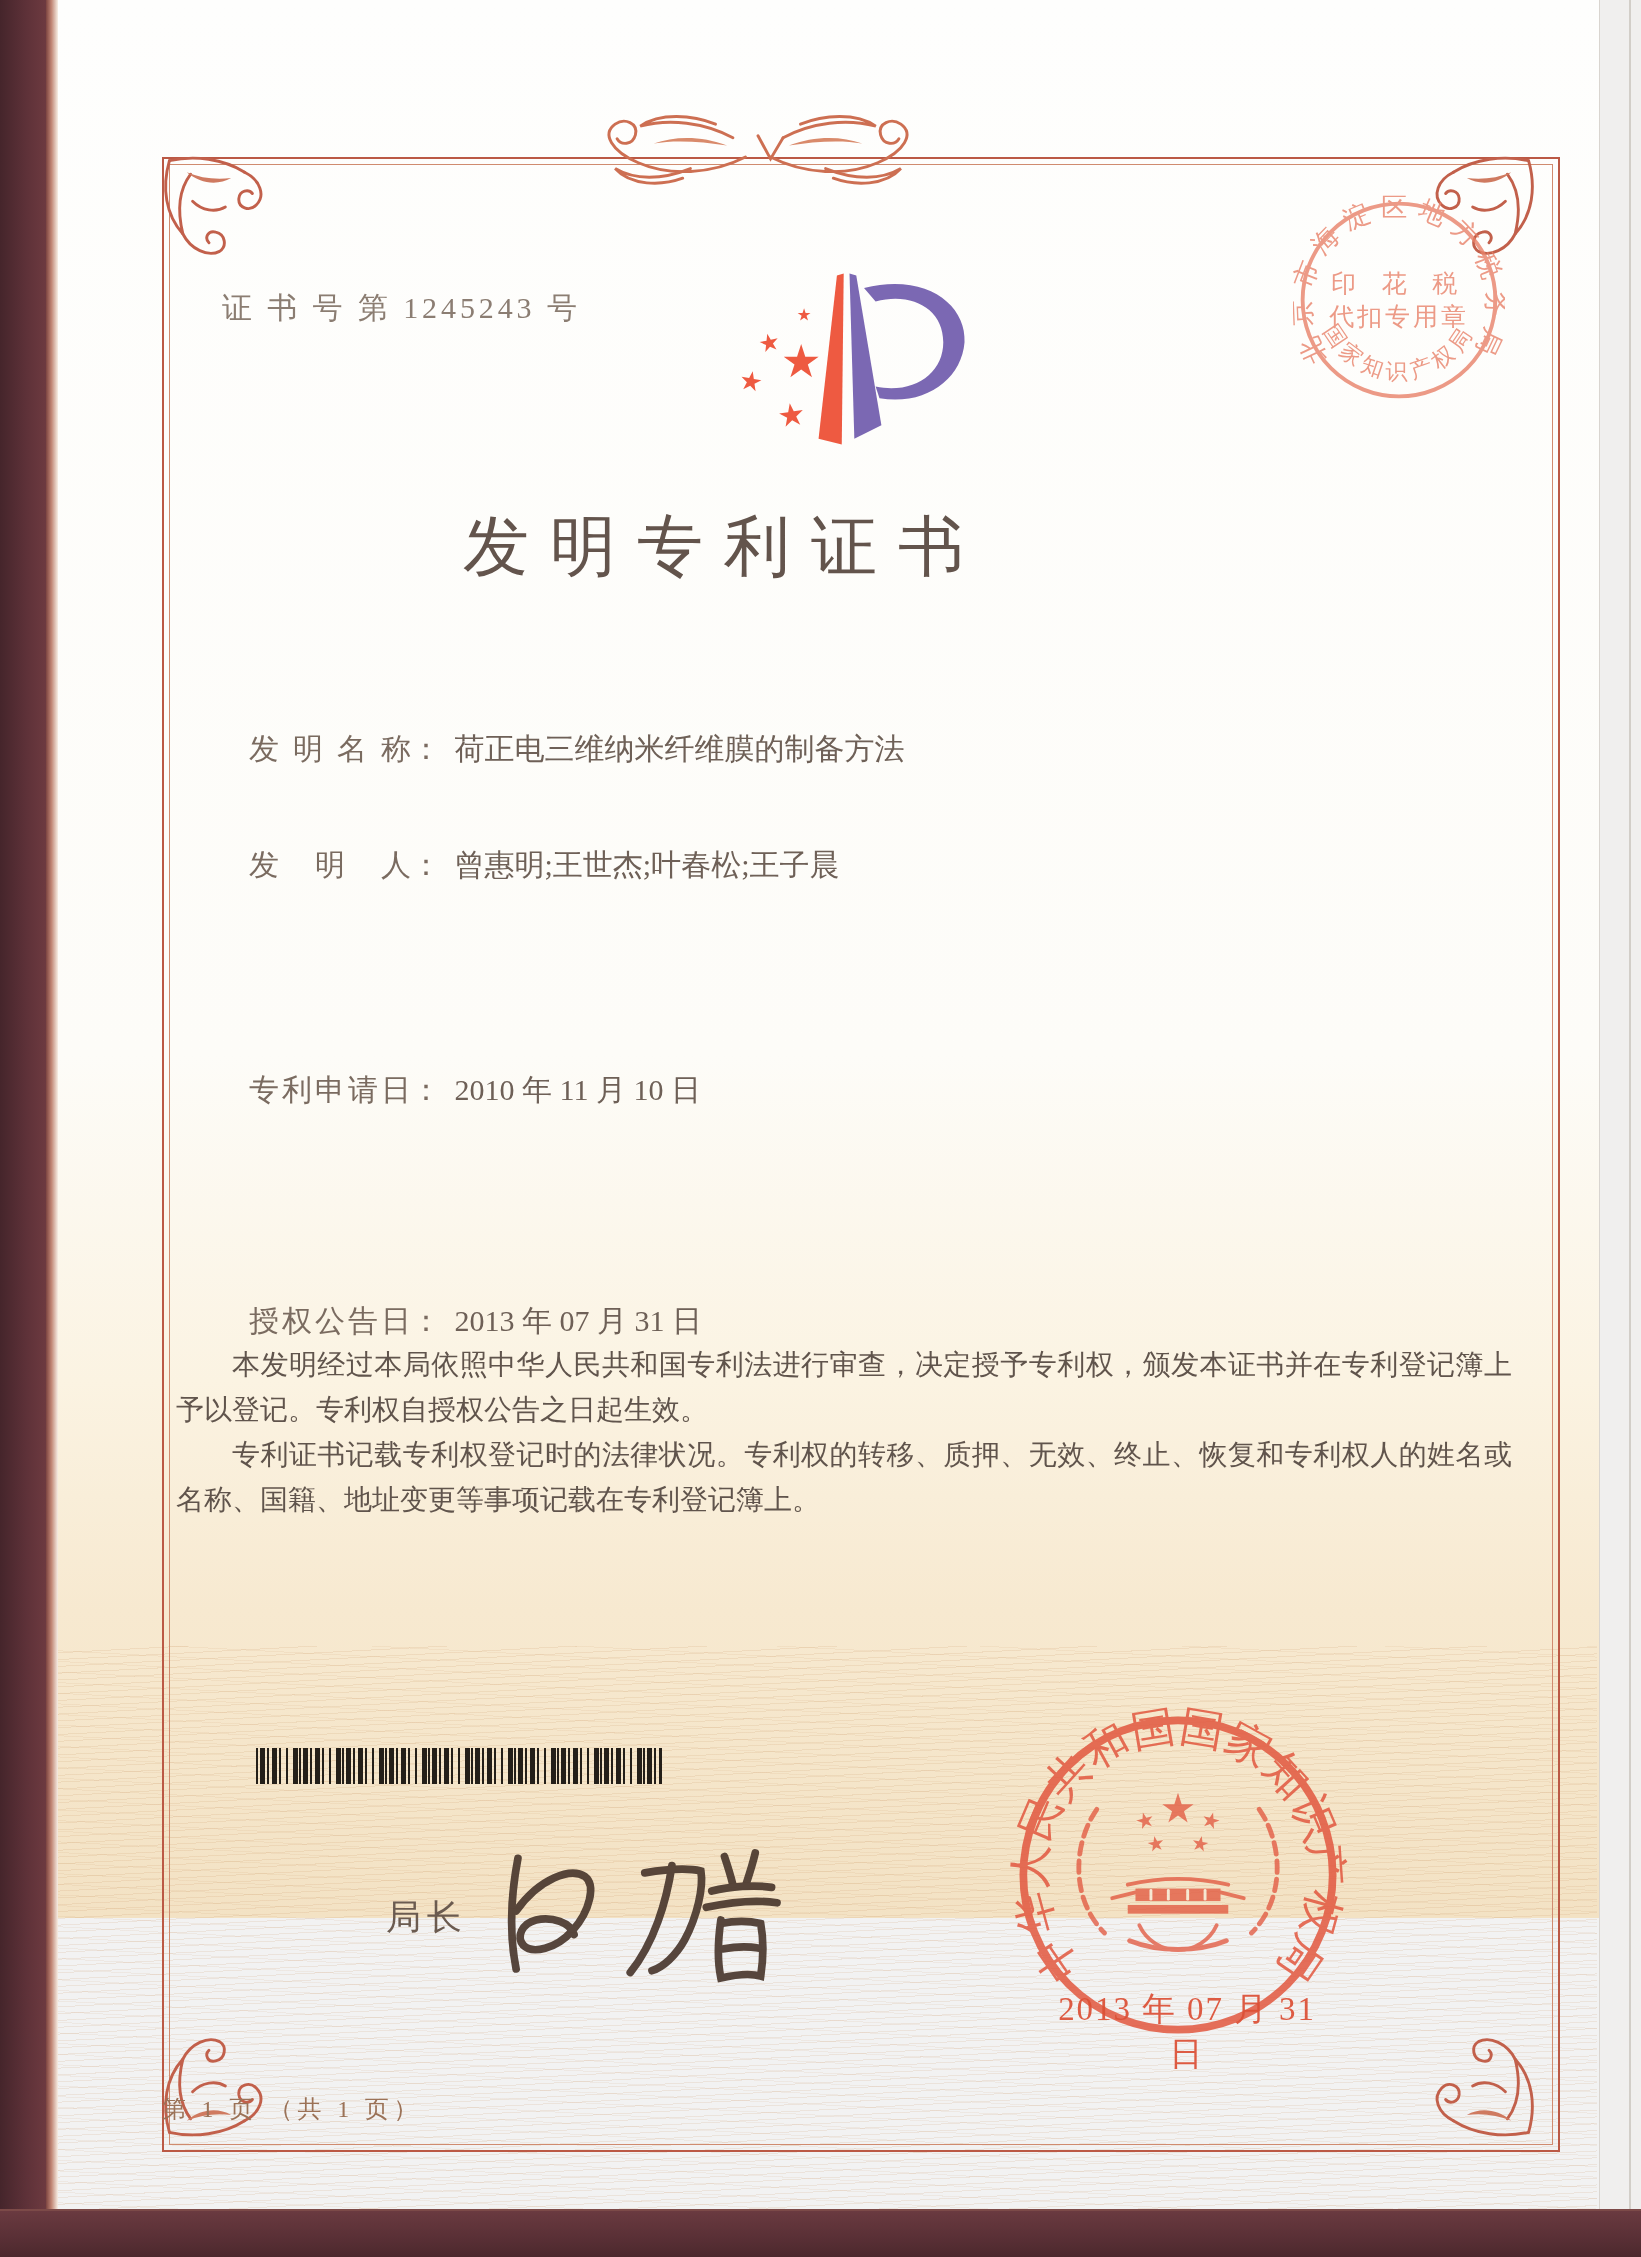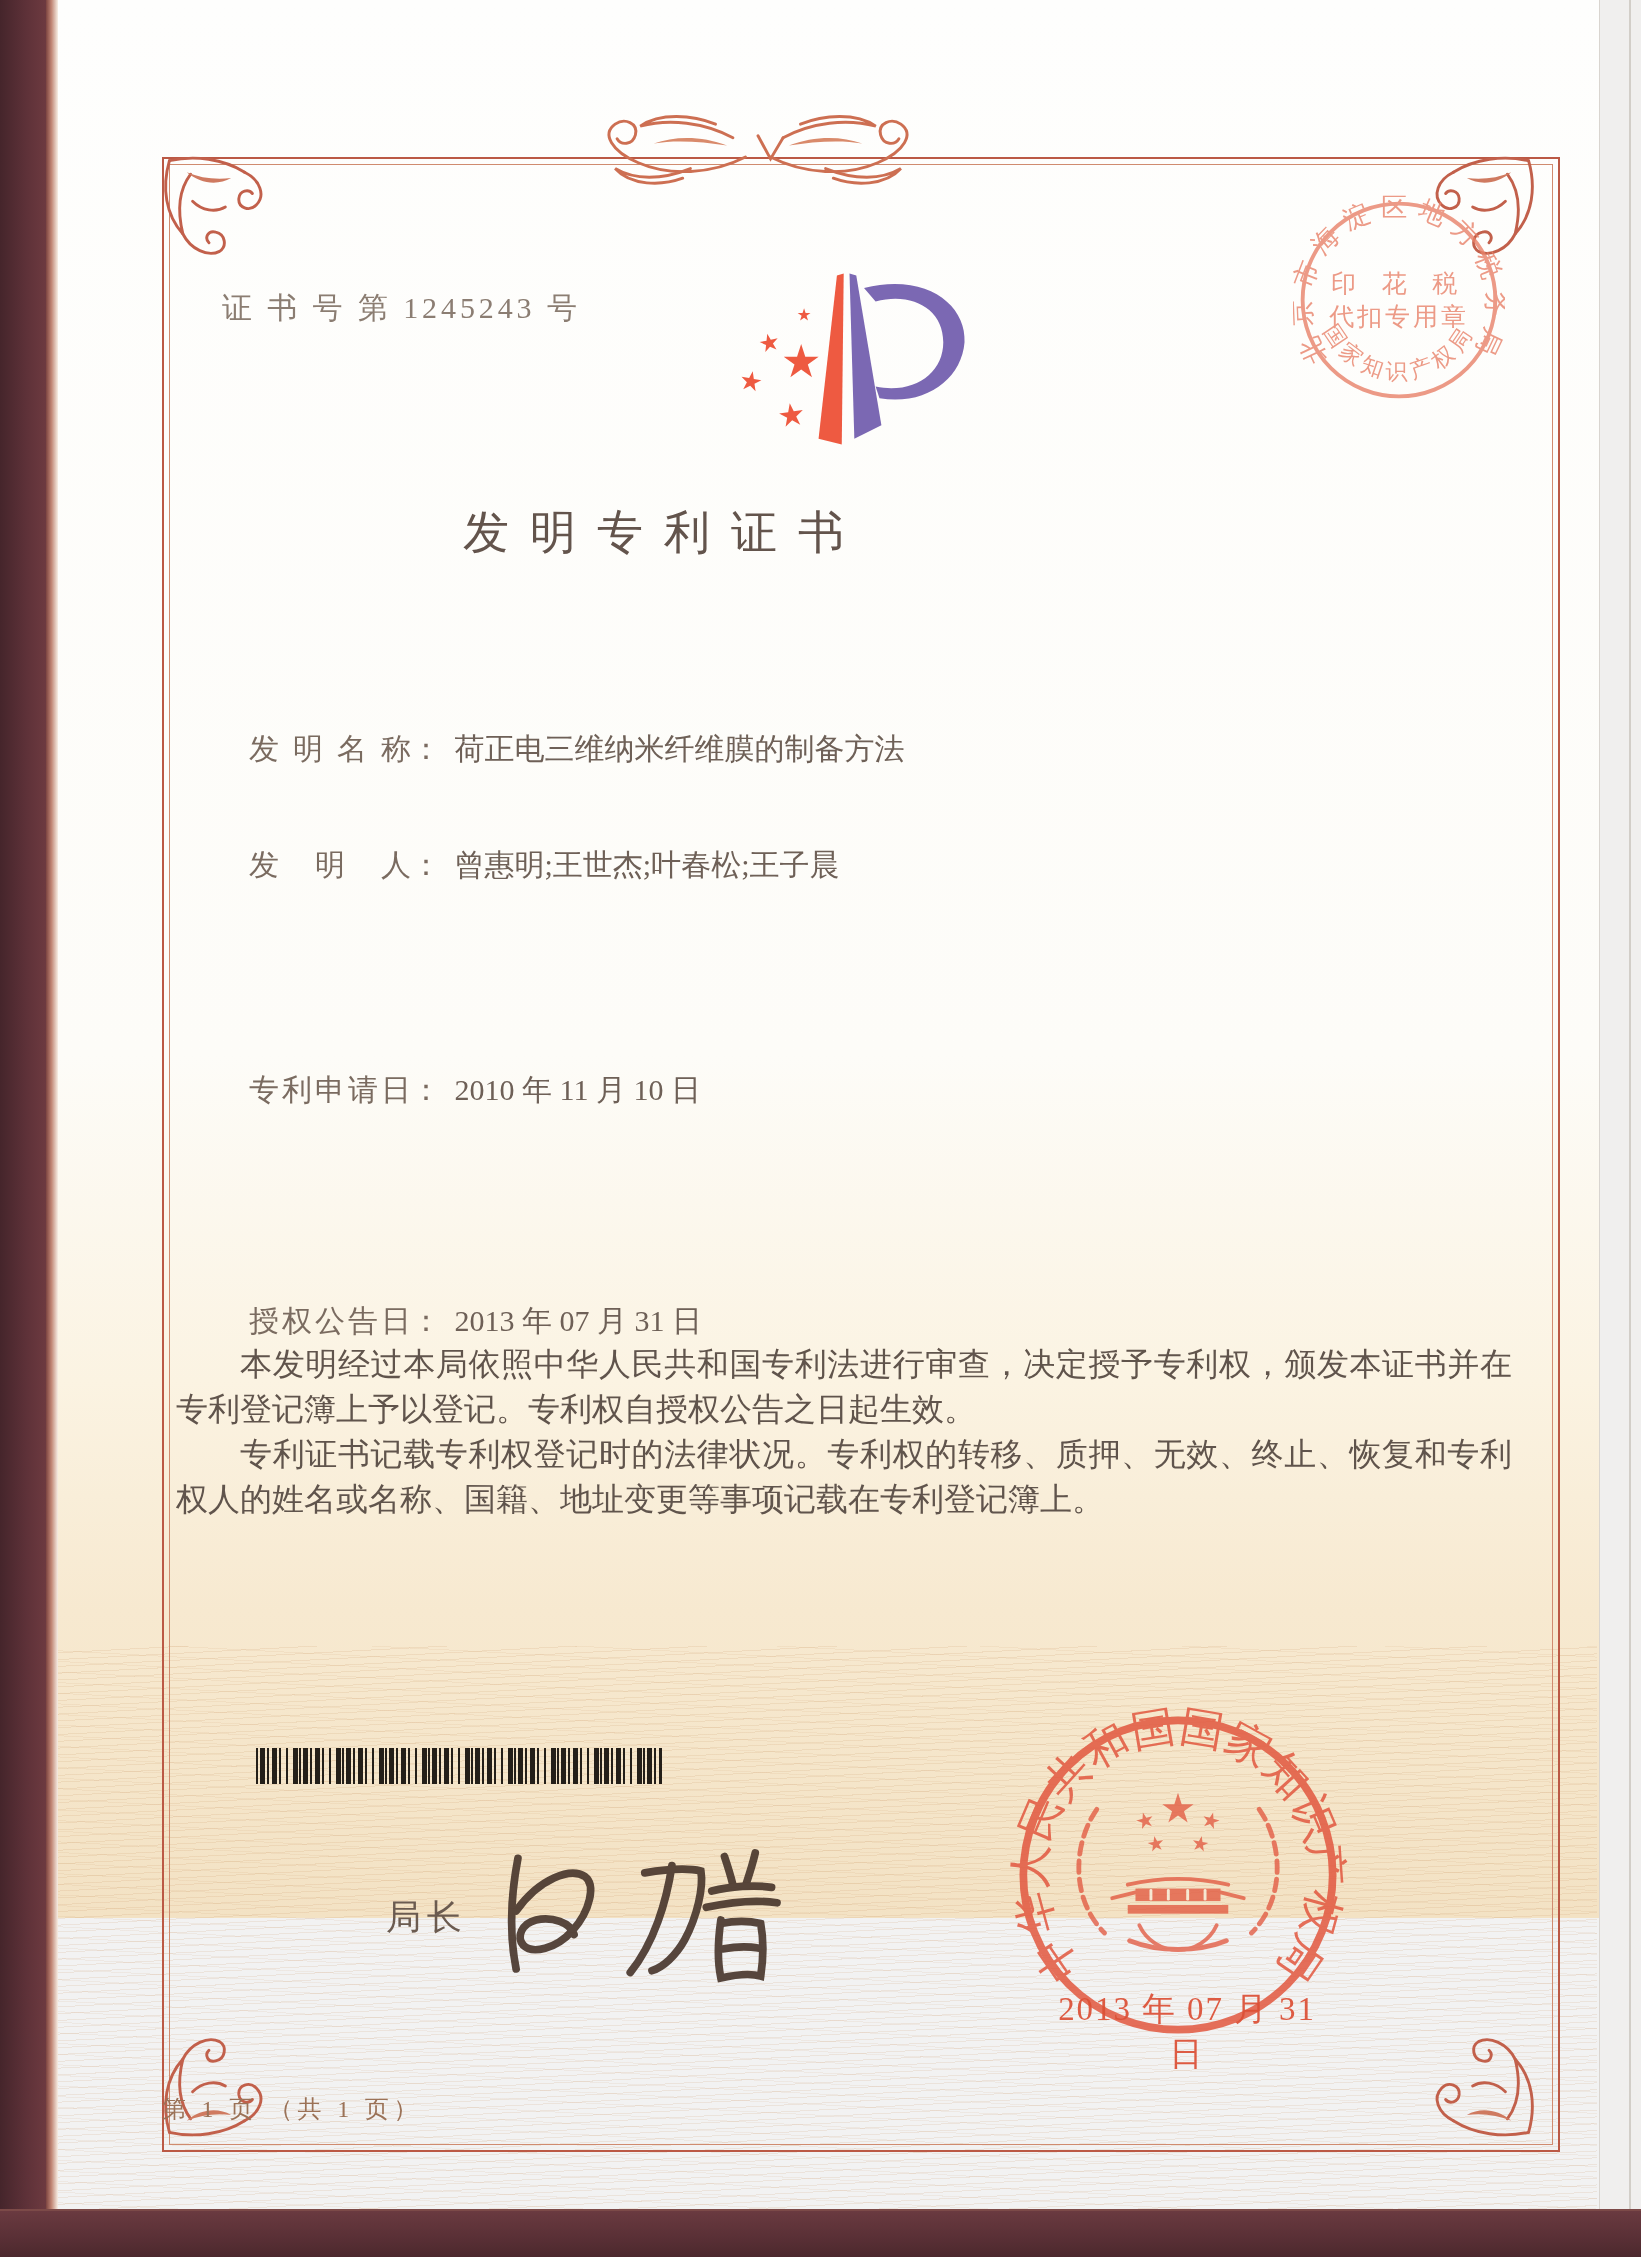--- a/index.html
+++ b/index.html
@@ -17,25 +17,25 @@
   .page{position:absolute;left:46px;top:0;width:1553px;height:1918px;
     background:linear-gradient(180deg,#fefefd 0%,#fdfcf8 55%,#fbf3e2 72%,#f7e9d0 84%,#f3e2c4 100%);}
   .waves{position:absolute;left:1.9px;right:1.9px;top:1646px;height:563px;
     background:
       repeating-linear-gradient(177deg, rgba(196,140,88,0.15) 0 1px, rgba(255,255,255,0) 1px 6.8px),
       repeating-linear-gradient(183deg, rgba(196,140,88,0.10) 0 1px, rgba(255,255,255,0) 1px 10.6px);}
   .frame{position:absolute;left:116px;top:157px;width:1394px;height:1991px;
     border:2.9px solid #bb5945;}
   .frame-inner{position:absolute;left:4.8px;top:4.8px;right:4.8px;bottom:4.8px;border:1px solid #d08b6f;}
   .cert-number{position:absolute;left:176px;top:288px;font-size:30px;letter-spacing:3.9px;color:#8b7d72;}
-  .title{position:absolute;left:417px;top:502px;font-size:46px;letter-spacing:21px;color:#63544c;font-weight:500;white-space:nowrap;}
+  .title{position:absolute;left:417px;top:502px;font-size:66px;letter-spacing:21px;color:#63544c;font-weight:500;white-space:nowrap;}
   .field-row{position:absolute;left:203px;white-space:nowrap;font-size:30px;color:#6e6057;}
   .flabel{display:inline-block;width:162px;text-align:justify;text-align-last:justify;color:#7a6b60;vertical-align:top;}
   .fcolon{color:#7a6b60;margin-right:13.5px;}
-  .paras{position:absolute;left:130px;top:1342px;width:1336px;font-size:32px;line-height:45px;
+  .paras{position:absolute;left:130px;top:1342px;width:1336px;font-size:28px;line-height:45px;
     color:#60544c;text-align:justify;}
   .paras p{margin:0;text-indent:2em;}
   .barcode{position:absolute;left:210px;top:1748px;width:406px;height:36px;
     background-image:repeating-linear-gradient(90deg,
       #241f19 0 1.9px,transparent 1.9px 3.9px,#241f19 3.9px 8.7px,transparent 8.7px 10.6px,
       #241f19 10.6px 12.6px,transparent 12.6px 16.4px,#241f19 16.4px 21px,transparent 21px 23px,
       #241f19 23px 25px,transparent 25px 30px,#241f19 30px 32px,transparent 32px 37px,
       #241f19 37px 42px,transparent 42px 43px);}
   .sig-label{position:absolute;left:340px;top:1894px;font-size:35px;letter-spacing:5.8px;color:#6b5b50;}
   .sig-svg{position:absolute;left:432px;top:1833px;width:319px;height:154px;}

